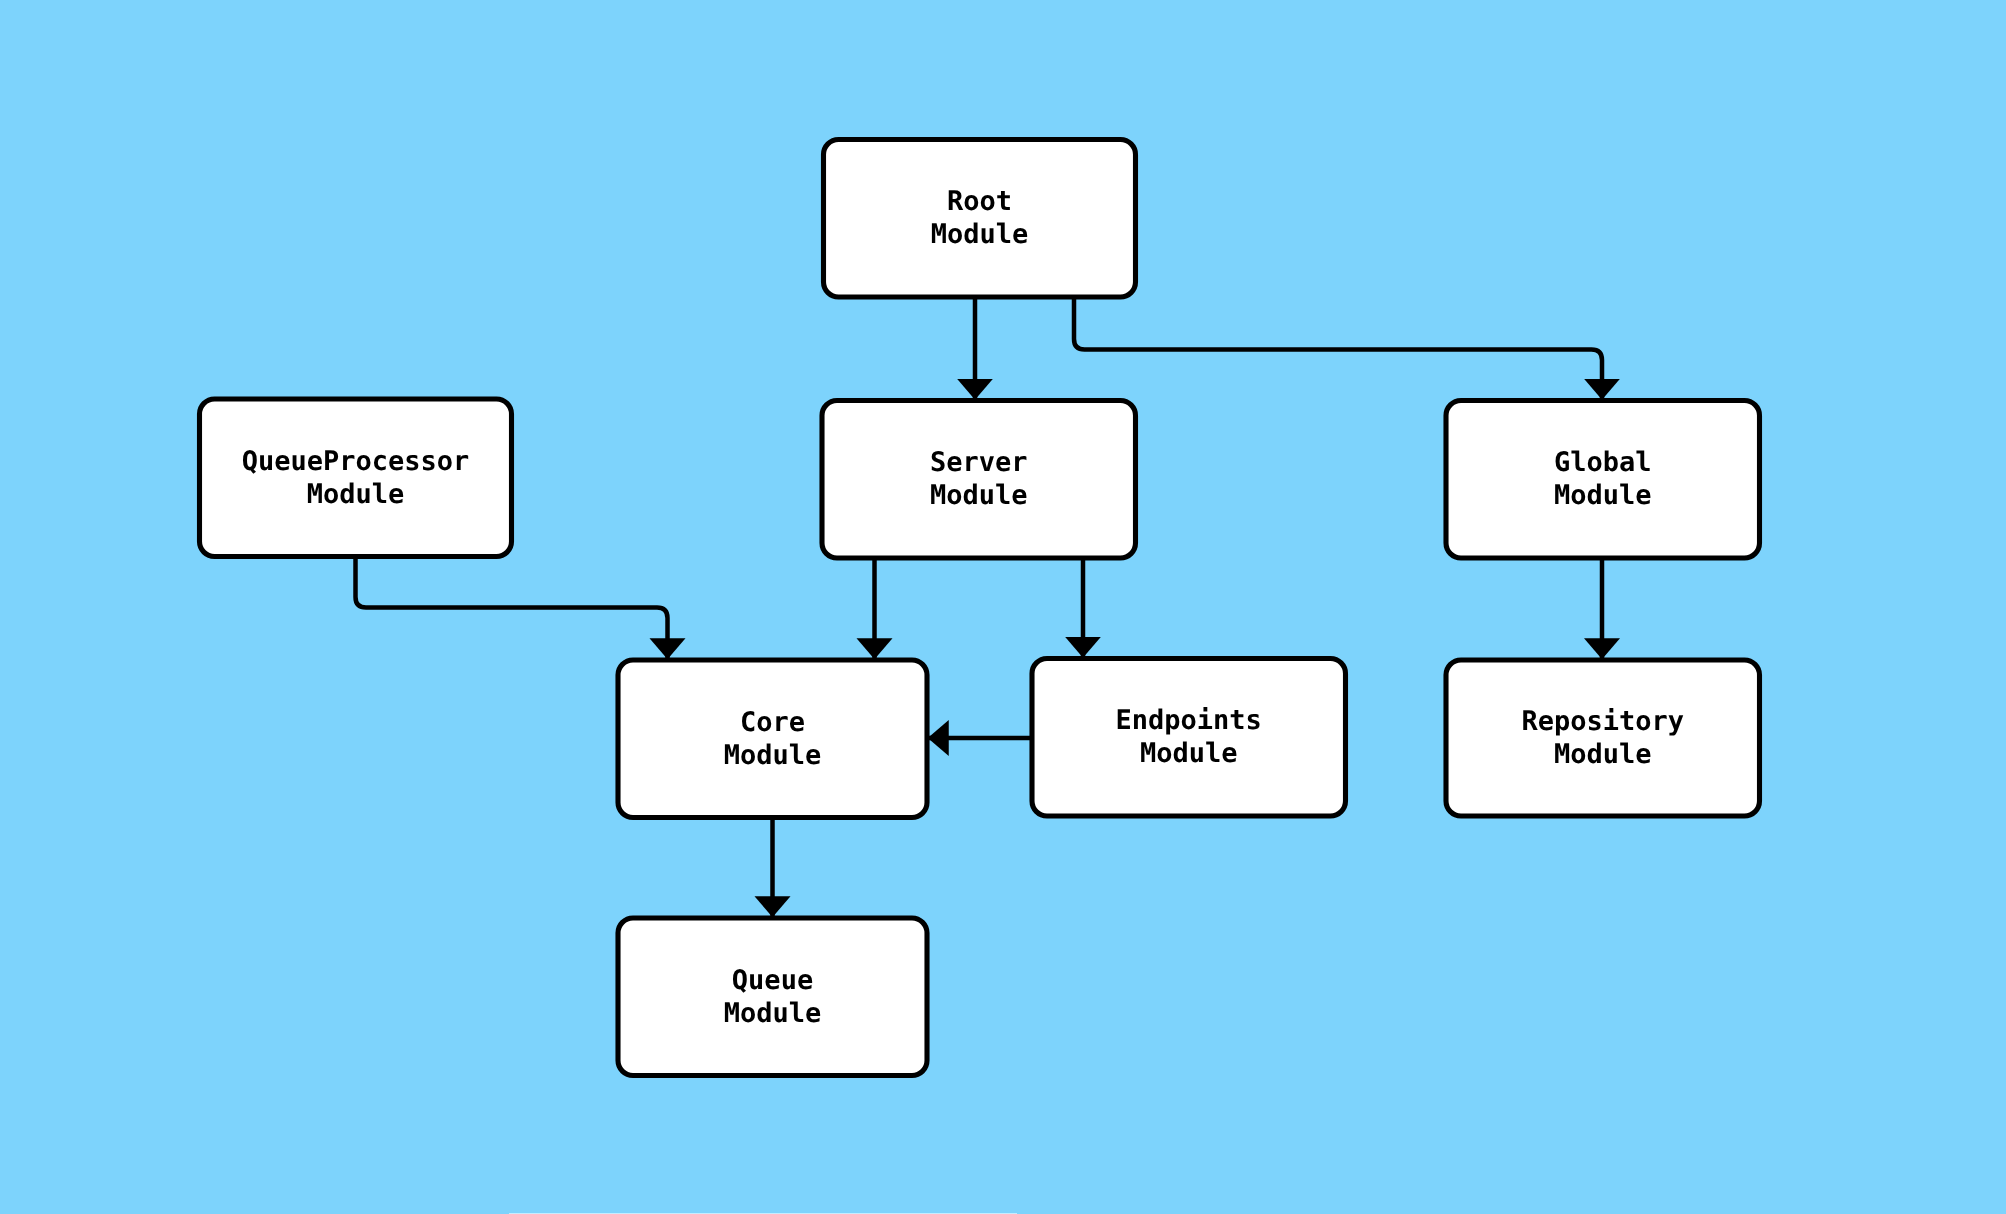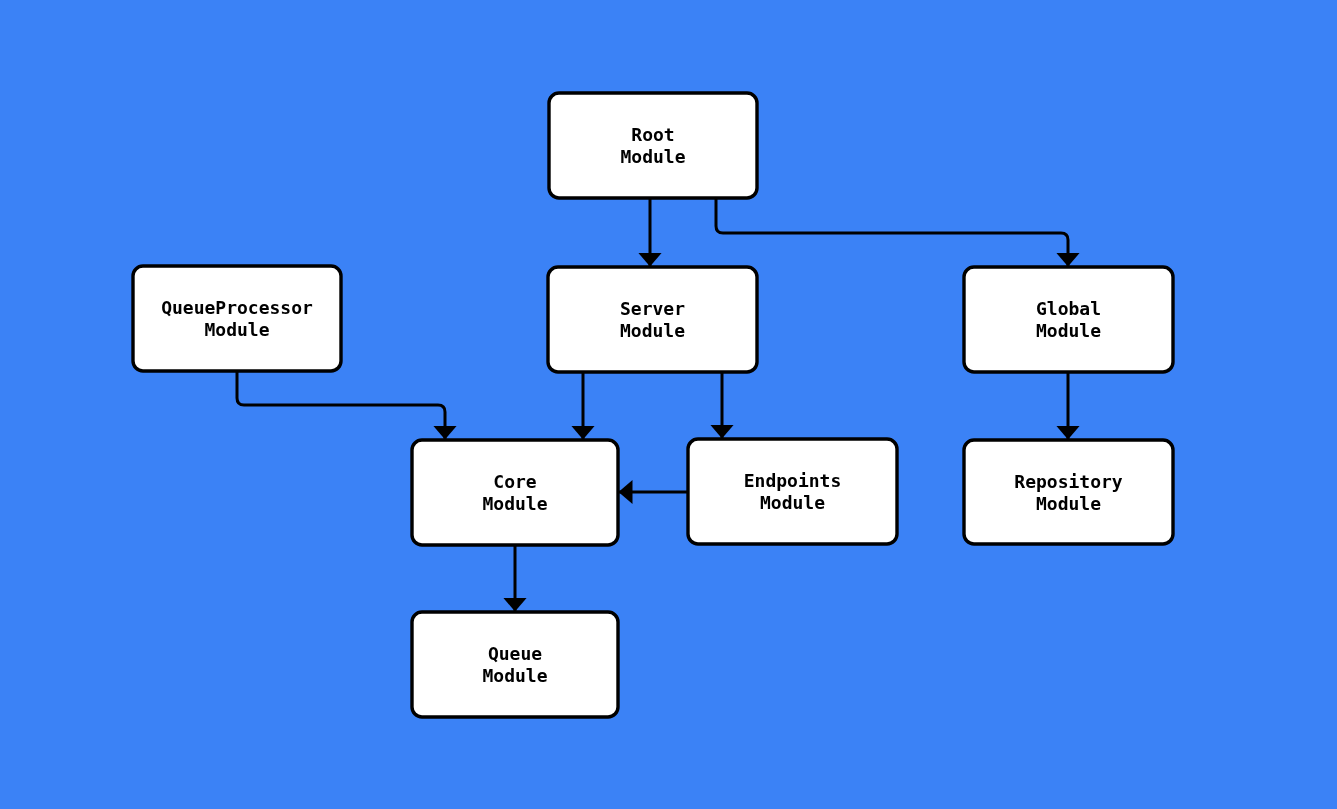--- a/index.html
+++ b/index.html
@@ -18,21 +18,21 @@
   svg text {
     font-family: "DejaVu Sans Mono", monospace;
     font-weight: bold;
     font-size: 18px;
     text-anchor: middle;
   }
 </style>
 </head>
 <body>
 
-<div id="canvas" style="background: #3b82f6;">
+<div id="canvas" style="background: #7dd3fc;">
   <svg id="diagram-svg" width="1337" height="809" viewBox="0 0 1337 809" xmlns="http://www.w3.org/2000/svg">
     <defs>
       <marker id="arrowhead" markerUnits="userSpaceOnUse" markerWidth="16" markerHeight="26" refX="13.5" refY="12" orient="auto">
         <path d="M0,0 L0,24 L14,12 z" fill="#000000"></path>
       </marker>
     </defs>
     <g id="edges-layer">
         <path d="M 650 198 L 650 266" fill="none" stroke="#000000" stroke-width="3" marker-end="url(#arrowhead)"></path>
         <path d="M 716 198 L 716 226 Q 716 233 723 233 L 1061 233 Q 1068 233 1068 240 L 1068 266" fill="none" stroke="#000000" stroke-width="3" marker-end="url(#arrowhead)"></path>
         <path d="M 237 371 L 237 398 Q 237 405 244 405 L 438 405 Q 445 405 445 412 L 445 439" fill="none" stroke="#000000" stroke-width="3" marker-end="url(#arrowhead)"></path>

